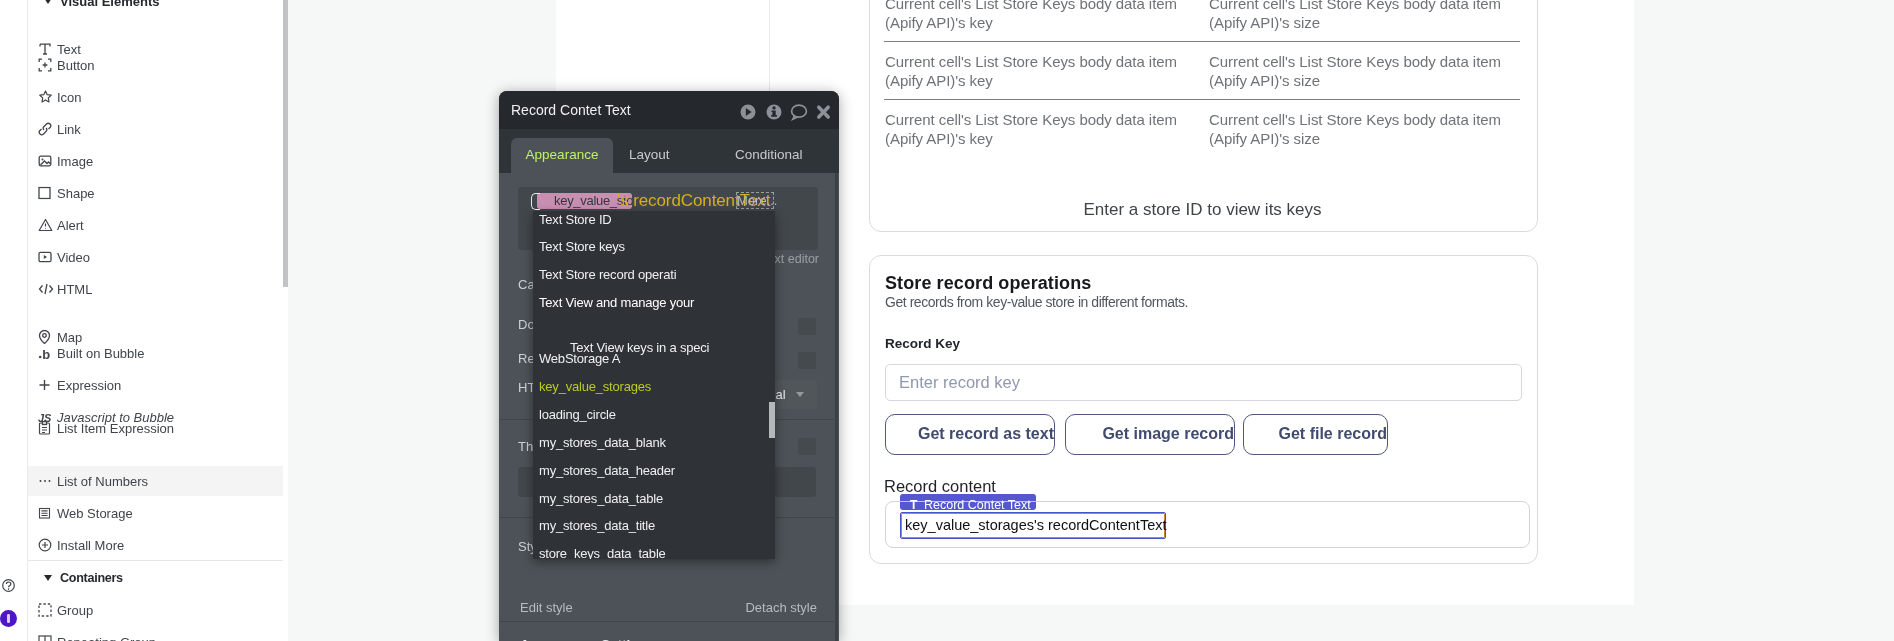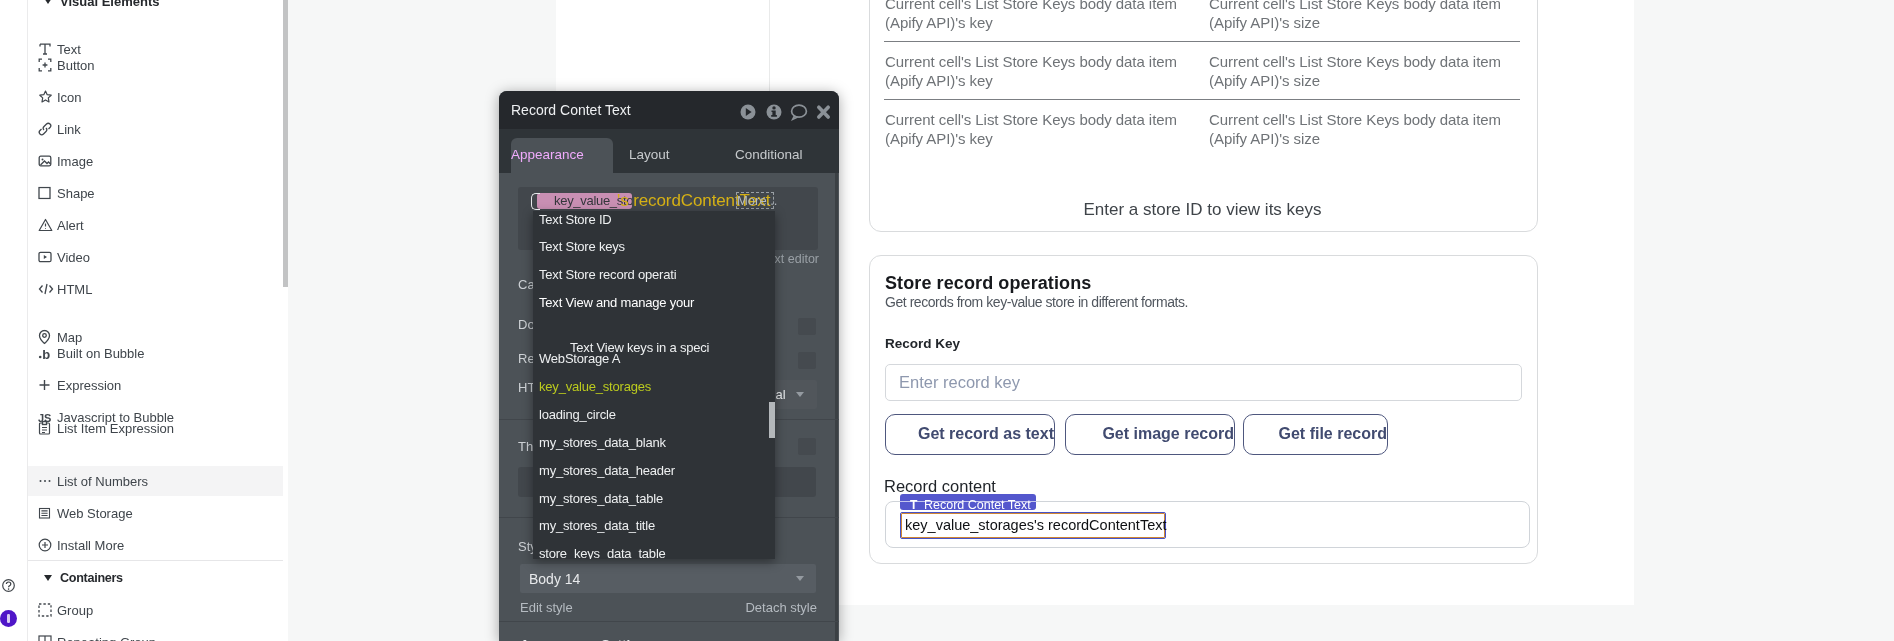--- a/index.html
+++ b/index.html
@@ -51,21 +51,21 @@
   #qmark{left:2px;top:578px;width:13px;height:13px;}
   #purple{left:0px;top:610px;width:17px;height:17px;border-radius:50%;background:#4f16c8;}
   #purple span{position:absolute;left:7.2px;top:4px;width:2.4px;height:9px;background:#d9cdf3;border-radius:1.2px;}
   
   #panel{left:499px;top:91px;width:340px;height:550px;border-radius:8px 8px 0 0;
          background:#4c5257;box-shadow:0 2px 14px rgba(0,0,0,0.35);}
   #phead{position:absolute;left:0;top:0;width:100%;height:38px;background:#25282c;border-radius:8px 8px 0 0;}
   #ptitle{position:absolute;left:12px;top:11px;color:#eef0f2;font-size:14px;}
   #ptabs{position:absolute;left:0;top:38px;width:100%;height:44px;background:#2f3438;}
   #atab{position:absolute;left:12px;top:9px;width:102px;height:35px;background:#4c5257;border-radius:6px 6px 0 0;}
-  #atab span{position:absolute;width:100%;top:9px;color:#f0abfc;font-size:13.5px;}
+  #atab span{position:absolute;width:100%;text-align:center;top:9px;color:#bef264;font-size:13.5px;}
   .itab{position:absolute;top:18px;color:#c7cacd;font-size:13.5px;}
   #pbody{position:absolute;left:0;top:82px;width:100%;bottom:0;background:#4c5257;}
   #composer{position:absolute;left:19px;top:14px;width:300px;height:63px;background:#42474c;border-radius:3px;}
   #caretb{position:absolute;left:13px;top:6px;width:9px;height:17px;border-radius:5px 0 0 5px;box-sizing:border-box;
           border-left:1.5px solid #e6e9eb;border-top:1.5px solid #e6e9eb;border-bottom:1.5px solid #e6e9eb;z-index:2;}
   #pink{position:absolute;left:19px;top:6px;width:78px;height:16px;border-radius:3px;background:#c98fb3;color:#33363b;font-size:13px;letter-spacing:-0.3px;line-height:16px;padding:0 0 0 17px;overflow:hidden;}
   #yellow{position:absolute;left:99px;top:6px;height:16px;color:#d6b115;font-size:17px;letter-spacing:-0.1px;line-height:16px;white-space:nowrap;}
   #more{position:absolute;left:218px;top:5px;width:38px;height:17px;border:1px dashed #9aa0a5;box-sizing:border-box;
         color:#b4bac0;font-size:13px;line-height:15px;text-align:center;}
   #rte{position:absolute;right:20px;top:79px;color:#9aa0a6;font-size:12.5px;}
@@ -212,21 +212,21 @@
         <text x="4.2" y="12.5" font-size="13" font-weight="bold" fill="#41474d" font-family="Liberation Sans">b</text>
       </svg>
       <span class="lbl">Built on Bubble</span>
     </div>
   <div class="srow" style="top:370px;">
       <svg width="13" height="13" viewBox="0 0 13 13" fill="none" stroke="#41474d" stroke-width="1.4">
         <path d="M6.5 1.5 L6.5 11.5 M1.5 6.5 L11.5 6.5"></path>
       </svg>
       <span class="lbl">Expression</span>
     </div>
-  <div class="srow" style="top:402px;">
+  <div class="srow" style="top:402px;font-style:italic;">
       <svg width="16" height="12" viewBox="0 0 16 12">
         <text x="0" y="10.5" font-size="11" font-weight="bold" fill="#41474d" font-family="Liberation Sans">JS</text>
       </svg>
       <span class="lbl">Javascript to Bubble</span>
     </div>
   <div class="srow" style="top:413px;">
       <svg width="13" height="15" viewBox="0 0 13 15" fill="none" stroke="#41474d" stroke-width="1.2">
         <rect x="1.5" y="2.5" width="10" height="11" rx="1"></rect>
         <rect x="4.5" y="1" width="4" height="3" fill="#fff"></rect>
         <rect x="4.5" y="1" width="4" height="3"></rect>
@@ -329,24 +329,20 @@
       <div id="htsel">normal</div>
       <div id="htcaret"></div>
       <div class="pcheck" style="top:144.5px;"></div>
       <div class="pcheck" style="top:178.5px;"></div>
       <div class="prow" style="top:266px;">This element is visible</div>
       <div class="pcheck" style="top:264.5px;"></div>
       <div id="darkbar"></div>
       <div class="psep" style="top:246px;"></div>
       <div class="psep" style="top:344px;"></div>
       <div id="stylelbl">Style</div>
-      <div id="bodysel">
-        <span>Body 14</span>
-        <div class="car"></div>
-      </div>
       <div id="editstyle">Edit style</div>
       <div id="detach">Detach style</div>
       <div class="psep" style="top:448px;"></div>
       <div id="appset">Appearance Settings</div>
     </div>
   </div>
 
   <div class="abs" id="dropdown">
     <div class="ditem" style="top:0.5px;color:#eef0f1;">Text Store ID</div>
     <div class="ditem" style="top:28.4px;color:#eef0f1;text-align:center;">Text Store keys</div>

